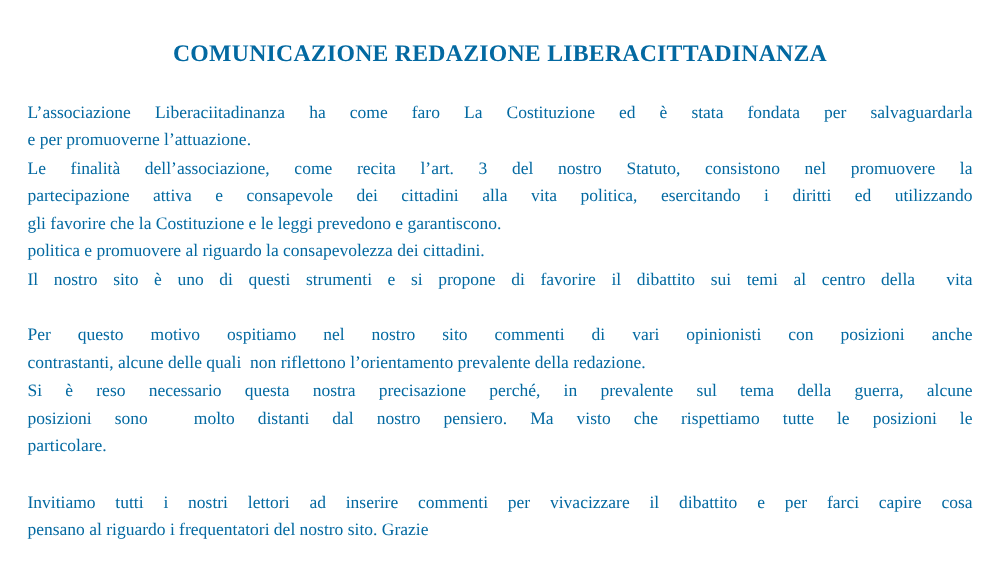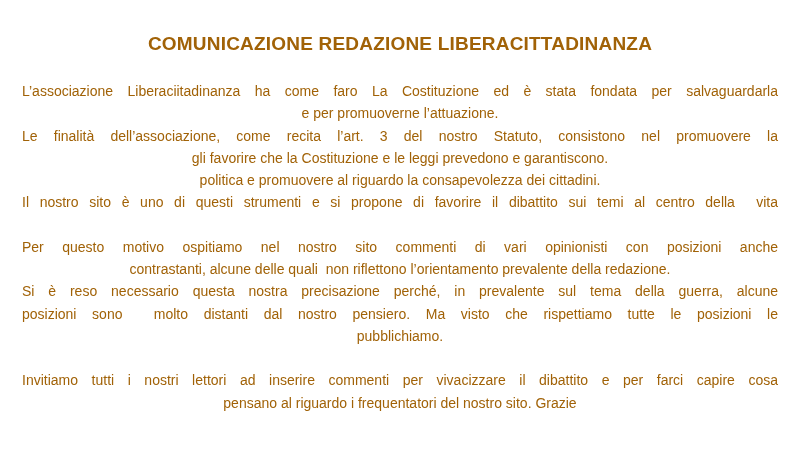--- a/index.html
+++ b/index.html
@@ -6,74 +6,75 @@
     margin: 0;
     padding: 0;
     background: #ffffff;
   }
   .page {
     position: relative;
     width: 800px;
     height: 466px;
     background: #ffffff;
     overflow: hidden;
-    font-family: Liberation Sans, sans-serif;
-    color: #a16207;
+    font-family: Liberation Serif, serif;
+    color: #0369a1;
   }
   .title {
     margin: 32px 0 0 0;
     font-size: 19px;
     line-height: 24px;
     font-weight: bold;
     text-align: center;
     letter-spacing: 0.2px;
   }
   .doc-body {
     margin: 24px 22px 0 22px;
     font-size: 14px;
     line-height: 22.3px;
   }
   .block { margin-top: 22px; }
   .block:first-child { margin-top: 0; }
   .para { margin: 0; }
-  .line { text-align: center; }
+  .line { text-align: left; }
   .line.justified {
     text-align: justify;
     text-align-last: justify;
   }
 </style>
 </head>
 <body>
 
 <div class="page">
   <h1 class="title">COMUNICAZIONE REDAZIONE LIBERACITTADINANZA</h1>
   <div class="doc-body">
       <div class="block">
         <div class="para">
           <div class="line justified">L’associazione Liberaciitadinanza ha come faro La Costituzione ed è stata fondata per salvaguardarla</div>
           <div class="line">e per promuoverne l’attuazione.</div>
         </div>
         <div class="para">
           <div class="line justified">Le finalità dell’associazione, come recita l’art. 3 del nostro Statuto, consistono nel promuovere la</div>
+          <div class="line justified">partecipazione attiva e consapevole dei cittadini alla vita politica, esercitando i diritti ed utilizzando</div>
           <div class="line">gli favorire che la Costituzione e le leggi prevedono e garantiscono.</div>
         </div>
         <div class="para">
           <div class="line">politica e promuovere al riguardo la consapevolezza dei cittadini.</div>
           <div class="line justified">Il nostro sito è uno di questi strumenti e si propone di favorire il dibattito sui temi al centro della&nbsp; vita</div>
         </div>
       </div>
       <div class="block">
         <div class="para">
           <div class="line justified">Per questo motivo ospitiamo nel nostro sito commenti di vari opinionisti con posizioni anche</div>
           <div class="line">contrastanti, alcune delle quali&nbsp; non riflettono l’orientamento prevalente della redazione.</div>
         </div>
         <div class="para">
           <div class="line justified">Si è reso necessario questa nostra precisazione perché, in prevalente sul tema della guerra, alcune</div>
           <div class="line justified">posizioni sono&nbsp; molto distanti dal nostro pensiero. Ma visto che rispettiamo tutte le posizioni le</div>
-          <div class="line">pubblichiamo.</div>
+          <div class="line">particolare.</div>
         </div>
       </div>
       <div class="block">
         <div class="para">
           <div class="line justified">Invitiamo tutti i nostri lettori ad inserire commenti per vivacizzare il dibattito e per farci capire cosa</div>
           <div class="line">pensano al riguardo i frequentatori del nostro sito. Grazie</div>
         </div>
       </div>
     </div>
 </div>

